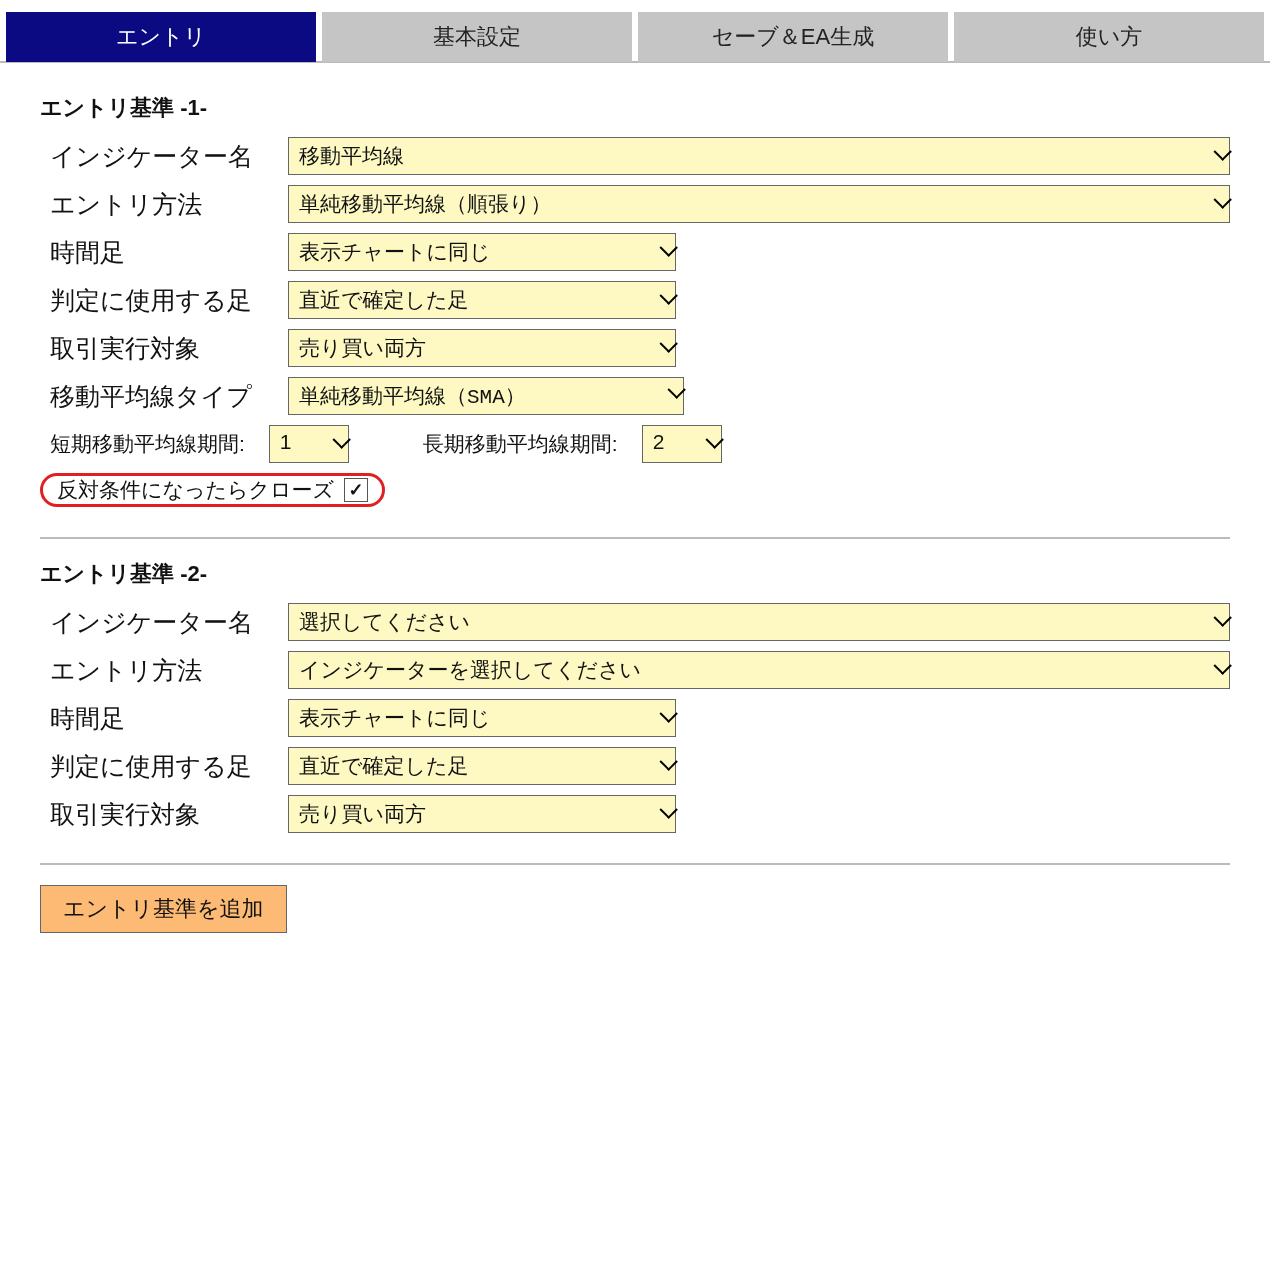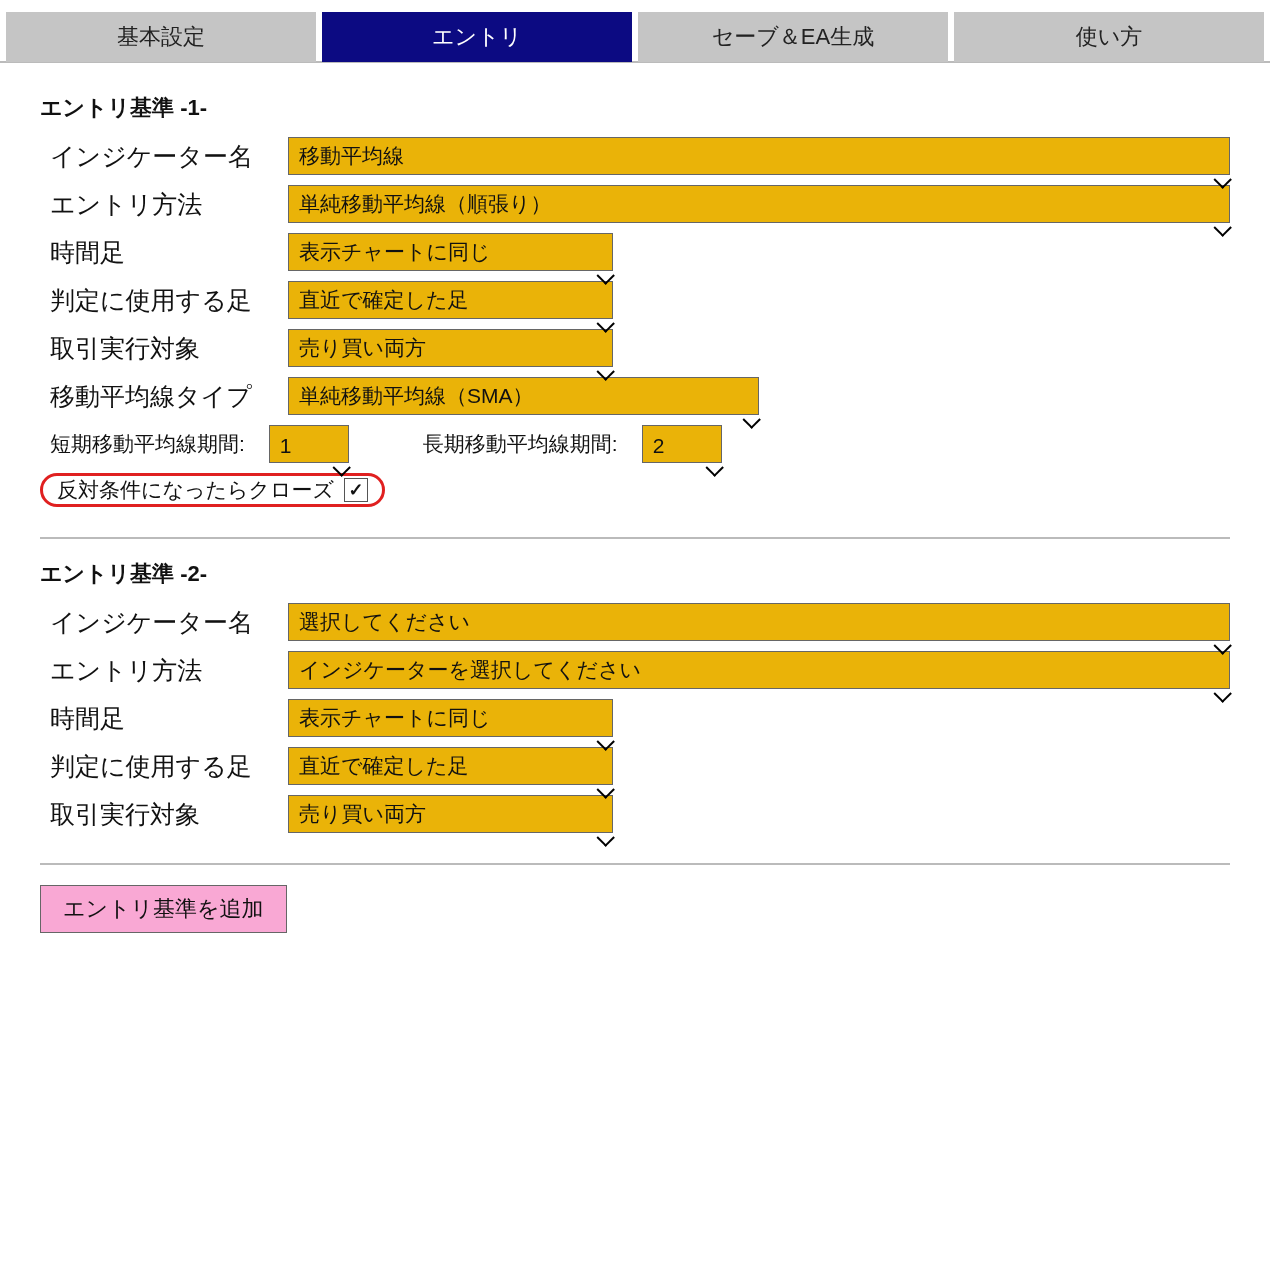--- a/index.html
+++ b/index.html
@@ -44,32 +44,32 @@
     margin: 10px 0;
     padding-left: 10px;
     gap: 18px;
   }
   .label {
     width: 220px;
     font-size: 25px;
   }
   .select {
     display: flex;
-    align-items: flex-end;
+    align-items: flex-start;
     justify-content: space-between;
     border: 1.5px solid #666;
-    background: #eab308;
+    background: #fef9c3;
     padding: 4px 10px 4px 10px;
     font-size: 21px;
     cursor: pointer;
     height: 38px;
   }
   .select.full { flex: 1; }
-  .select.med  { width: 325px; }
-  .select.wide { width: 471px; }
+  .select.med  { width: 388px; }
+  .select.wide { width: 396px; font-family: Liberation Mono, monospace; }
   .select.small{ width: 80px; }
   .chev {
     display: inline-block;
     width: 0; height: 0;
     margin-left: 10px;
   }
   .chev::before {
     content: "";
     display: inline-block;
     border-left: 2.5px solid #000;
@@ -110,32 +110,32 @@
     border: none;
     border-top: 2px solid #bbb;
   }
   .btn-row {
     display: flex;
     gap: 40px;
     margin-top: 8px;
   }
   .btn {
     border: 1.5px solid #666;
-    background: #f9a8d4;
+    background: #fdba74;
     padding: 8px 22px;
     font-size: 22px;
     cursor: pointer;
   }
 </style>
 </head>
 <body>
 
 <div class="tabs">
+  <div class="tab active">エントリ</div>
   <div class="tab">基本設定</div>
-  <div class="tab active">エントリ</div>
   <div class="tab">セーブ＆EA生成</div>
   <div class="tab">使い方</div>
 </div>
 
 <div class="content">
 
   <div class="section-title">エントリ基準 -1-</div>
 
   <div class="row">
     <div class="label">インジケーター名</div>

